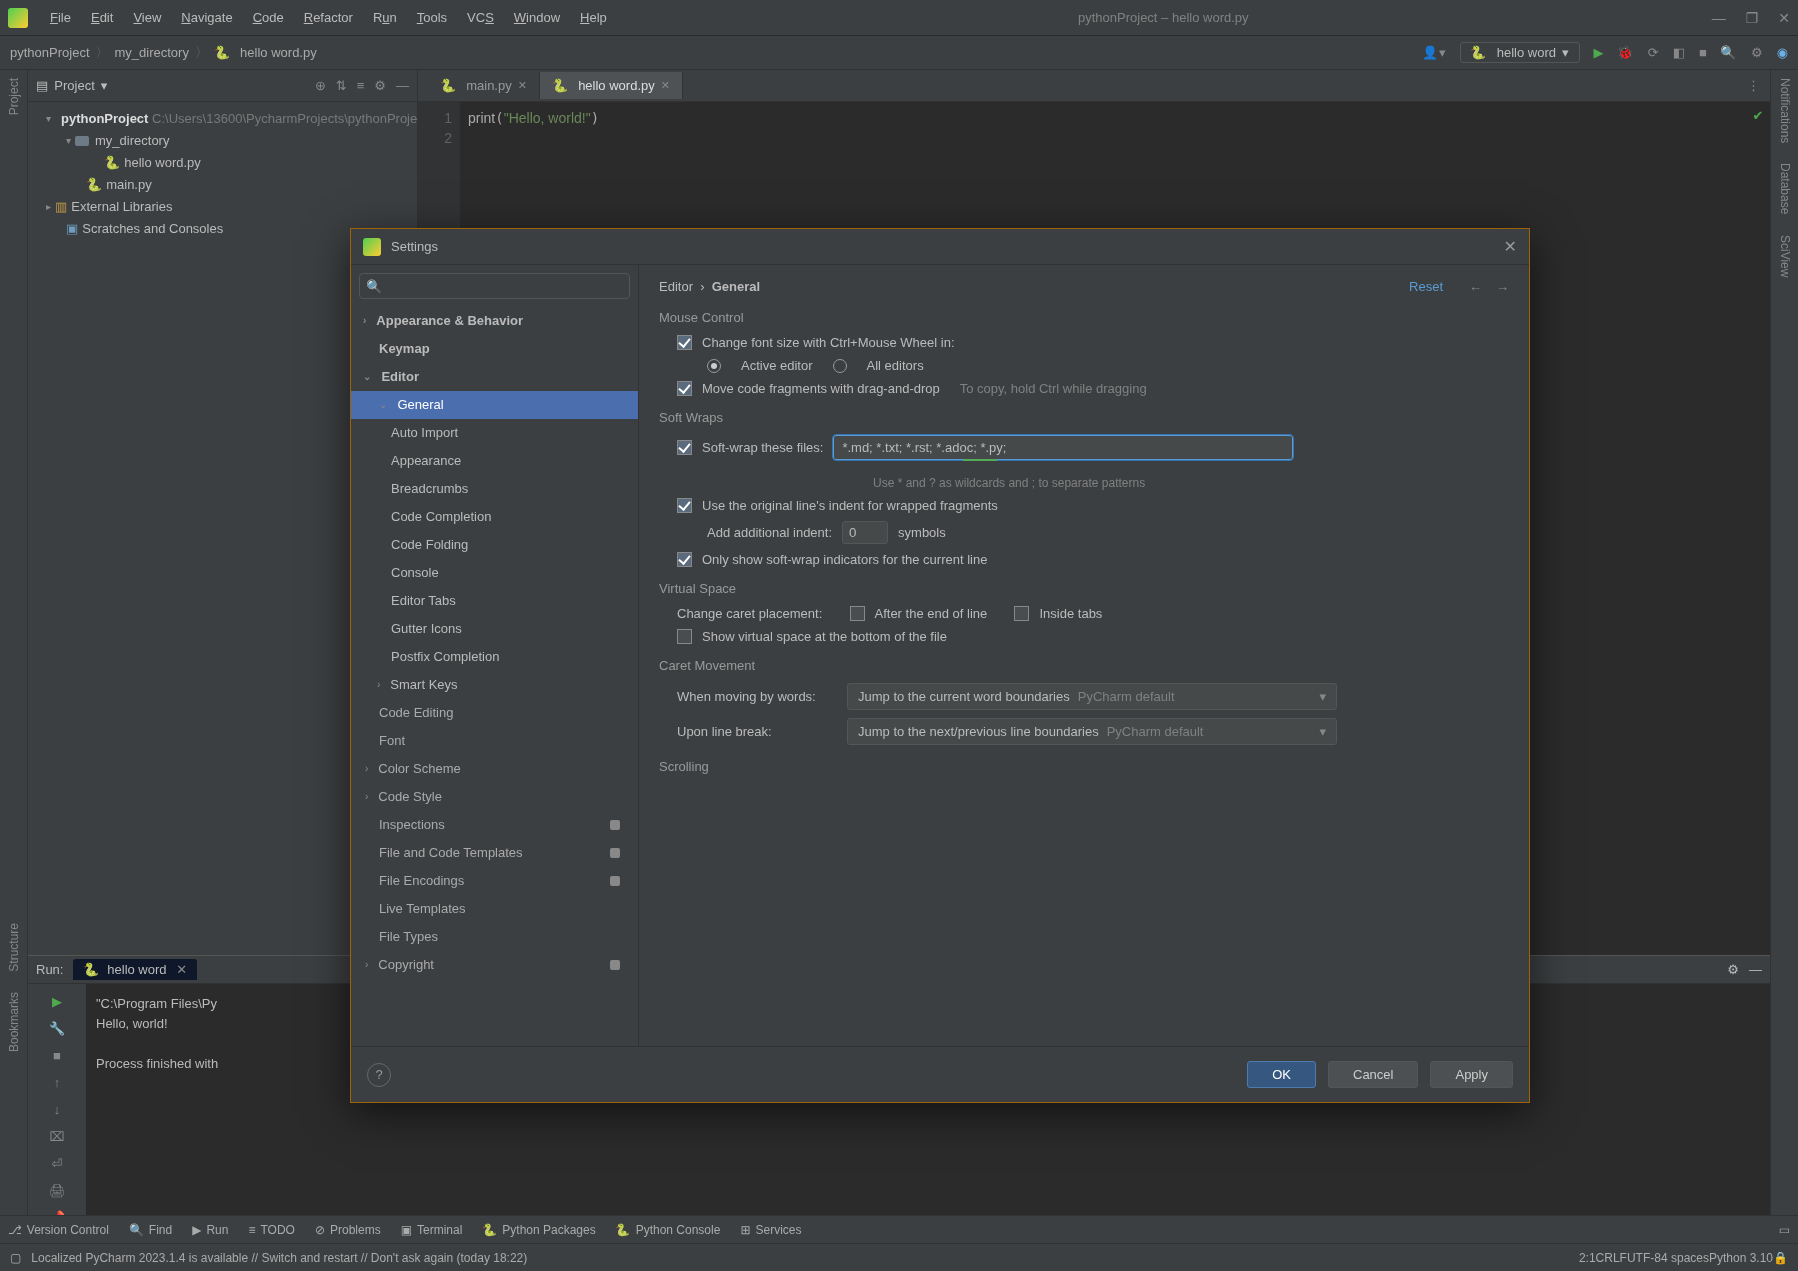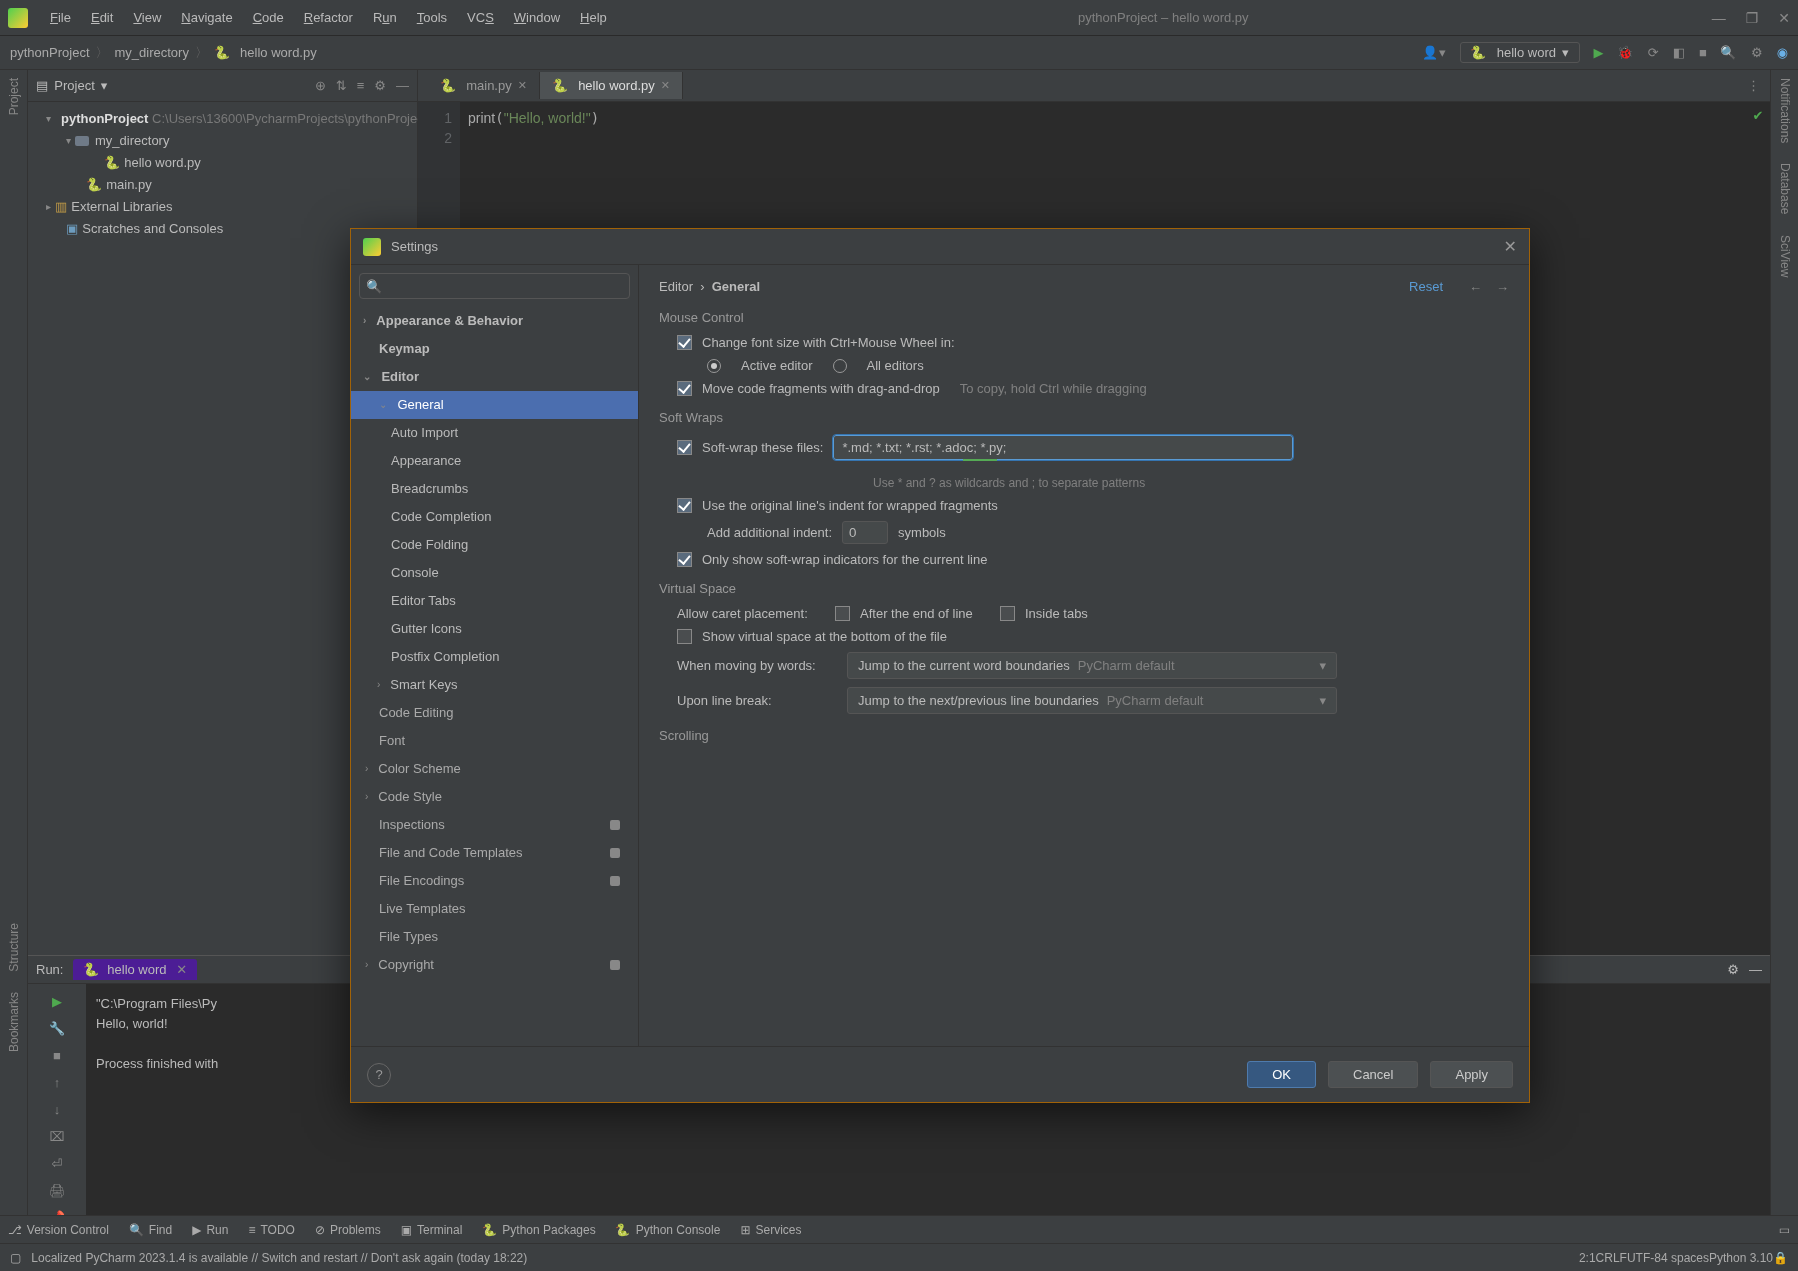--- a/index.html
+++ b/index.html
@@ -233,21 +233,21 @@
 </div>
 
 <div class="left-gutter" style="position:absolute;left:0;bottom:56px;height:300px;top:auto;">
   <span class="rotated">Structure</span>
   <span class="rotated">Bookmarks</span>
 </div>
 
 <div class="run-panel">
   <div class="run-header">
     <span>Run:</span>
-    <span style="background:#4c1d95;padding:3px 10px;border-radius:3px 3px 0 0;"><span class="py-icon">🐍</span> <span>hello word</span> <span style="color:#888;margin-left:6px;">✕</span></span>
+    <span style="background:#0f172a;padding:3px 10px;border-radius:3px 3px 0 0;"><span class="py-icon">🐍</span> <span>hello word</span> <span style="color:#888;margin-left:6px;">✕</span></span>
     <div style="flex:1"></div>
     <span>⚙</span>
     <span>—</span>
   </div>
   <div class="run-body">
     <div class="run-toolbar">
       <span class="green">▶</span>
       <span>🔧</span>
       <span>■</span>
       <span>↑</span>
@@ -437,29 +437,30 @@
           <span>Add additional indent:</span> 
           <input class="numin" value="0" style=""> 
           <span>symbols</span>
         </div>
       <div class="field">
           <div class="chk on"></div>
           <span>Only show soft-wrap indicators for the current line</span>
         </div>
 
       <div class="section-title">Virtual Space</div>
-      <div class="field"><span>Allow caret placement:</span>
+      <div class="field"><span>Change caret placement:</span>
         &nbsp;&nbsp;<div class="chk off"></div><span>After the end of line</span>
         &nbsp;&nbsp;<div class="chk off"></div><span>Inside tabs</span>
       </div>
       <div class="field">
           <div class="chk off"></div>
           <span>Show virtual space at the bottom of the file</span>
         </div>
 
+      <div class="section-title">Caret Movement</div>
       <div class="field">
           <span style="width:160px;">When moving by words:</span>
         <div class="select">
             <span>Jump to the current word boundaries</span>
             <span class="def">PyCharm default</span>
             <span class="car">▾</span>
           </div>
       </div>
       <div class="field">
           <span style="width:160px;">Upon line break:</span>

